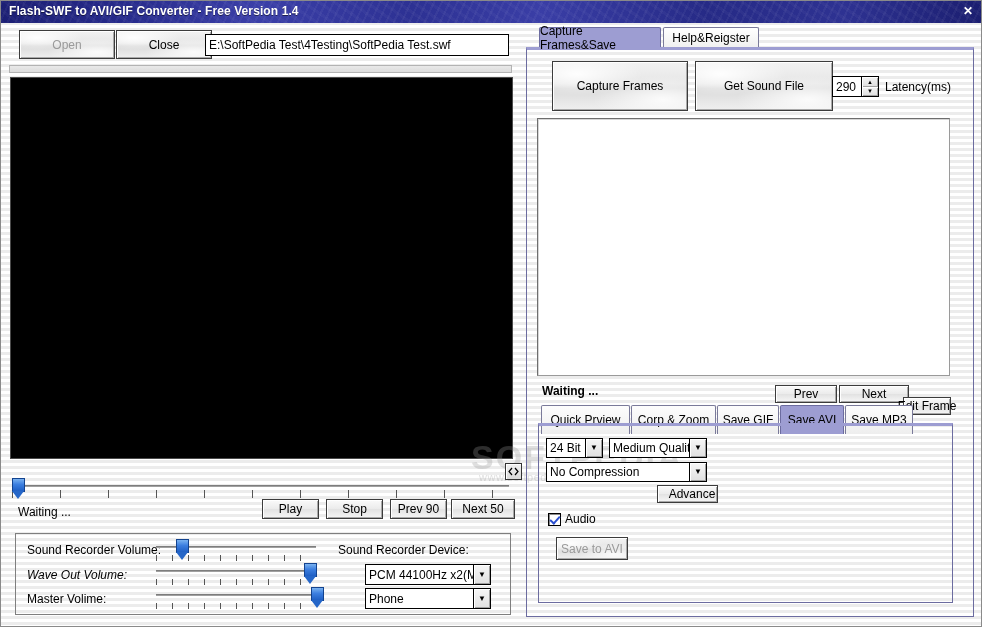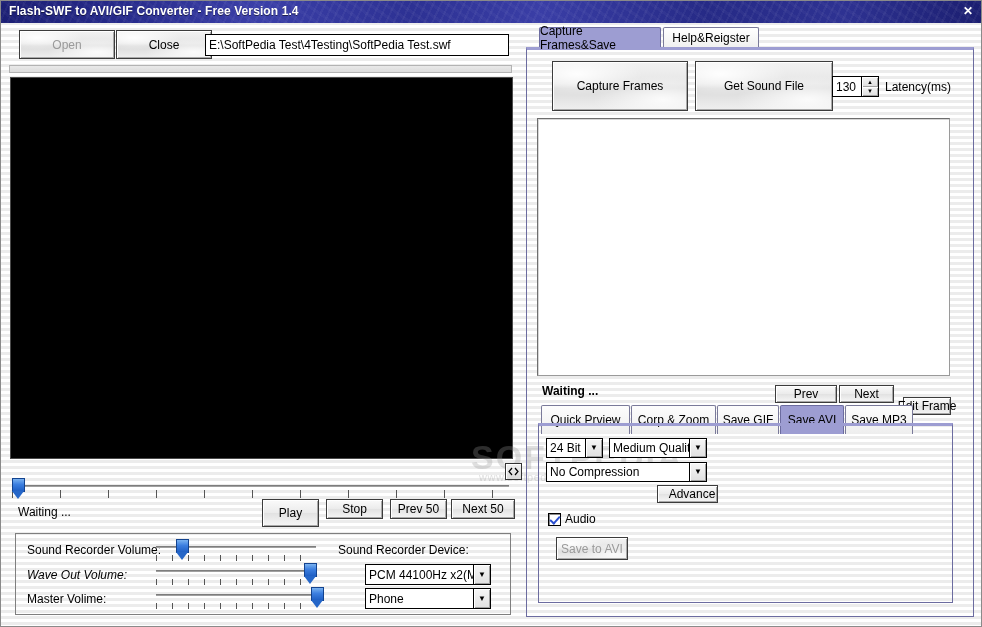--- a/index.html
+++ b/index.html
@@ -324,28 +324,28 @@
   <div class="trackwrap" style="left:11px;top:477px;width:497px;height:22px;">
     <div class="track"></div>
     <div class="ticks wide"></div>
     <div class="thumb" style="left:0px;">
       <i></i>
         <u></u>
     </div>
   </div>
 
   <div class="lbl" style="left:17px;top:504px;">Waiting ...</div>
-  <div class="btn flat" style="left:252px;top:498px;width:57px;height:28px;">
+  <div class="btn flat" style="left:252px;top:498px;width:57px;height:20px;">
     <span>Play</span>
   </div>
   <div class="btn flat" style="left:316px;top:498px;width:57px;height:20px;">
     <span>Stop</span>
   </div>
   <div class="btn flat" style="left:380px;top:498px;width:57px;height:20px;">
-    <span>Prev 50</span>
+    <span>Prev 90</span>
   </div>
   <div class="btn flat" style="left:441px;top:498px;width:64px;height:20px;">
     <span>Next 50</span>
   </div>
 
   <div class="groupbox" style="left:14px;top:532px;width:496px;height:82px;"></div>
 
   <div class="lbl" style="left:26px;top:542px;">Sound Recorder Volume:</div>
   <div class="trackwrap" style="left:155px;top:538px;width:160px;height:22px;">
     <div class="track"></div>
@@ -394,35 +394,35 @@
   </div>
   <div class="tabpanel" style="left:525px;top:46px;width:448px;height:570px;"></div>
 
   <div class="btn" style="left:542px;top:60px;width:136px;height:50px;">
     <span>Capture Frames</span>
   </div>
   <div class="btn" style="left:685px;top:60px;width:138px;height:50px;">
     <span>Get Sound File</span>
   </div>
   <div class="spin" style="left:831px;top:75px;width:47px;height:21px;">
-    <div class="sval">130</div>
+    <div class="sval">290</div>
     <div class="sbtns">
       <div>▲</div>
       <div>▼</div>
     </div>
   </div>
   <div class="lbl" style="left:884px;top:79px;">Latency(ms)</div>
 
   <div class="sunken" style="left:536px;top:117px;width:413px;height:258px;"></div>
 
   <div class="lbl" style="left:541px;top:383px;font-weight:bold;">Waiting ...</div>
   <div class="btn flat" style="left:765px;top:384px;width:62px;height:18px;">
     <span>Prev</span>
   </div>
-  <div class="btn flat" style="left:829px;top:384px;width:55px;height:18px;">
+  <div class="btn flat" style="left:829px;top:384px;width:70px;height:18px;">
     <span>Next</span>
   </div>
   <div class="btn flat" style="left:893px;top:396px;width:48px;height:18px;">
     <span>Edit Frame</span>
   </div>
 
   <div class="tab2" style="left:540px;top:404px;width:89px;">
     <span>Quick Prview</span>
   </div>
   <div class="tab2" style="left:630px;top:404px;width:85px;">

